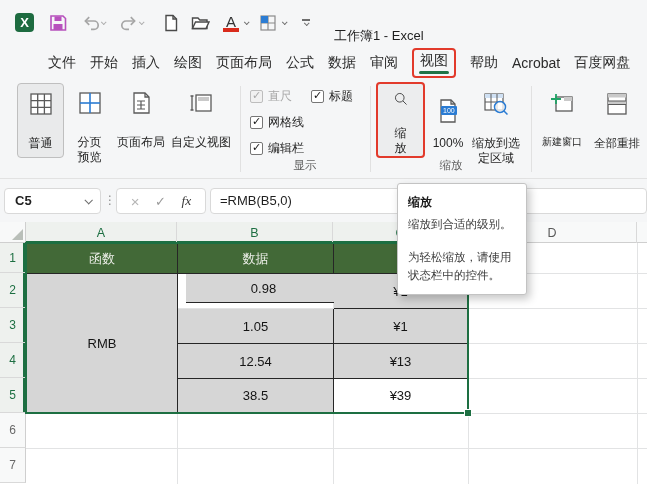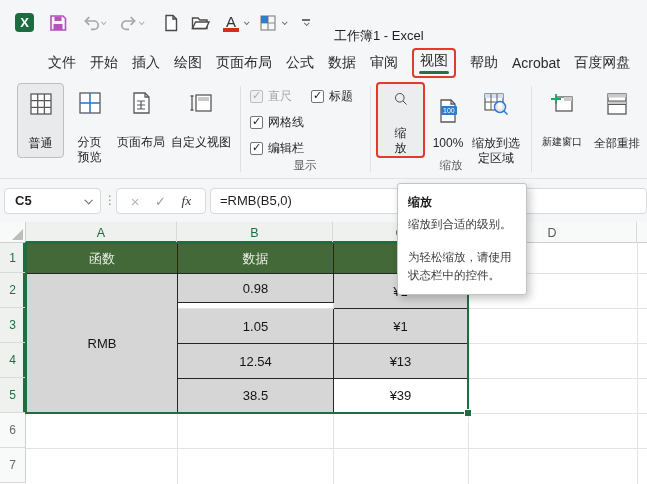--- a/index.html
+++ b/index.html
@@ -334,21 +334,21 @@
     <div class="gh" style="top:121px;"></div>
     <div class="gh" style="top:156px;"></div>
     <div class="gh" style="top:191px;"></div>
     <div class="gh" style="top:226px;"></div>
 
     <div class="tbl">
       <div class="cell hdr" style="left:0; top:0; width:151px; height:30px;">函数</div>
       <div class="cell hdr" style="left:151px; top:0; width:156px; height:30px;">数据</div>
       <div class="cell hdr" style="left:307px; top:0; width:133px; height:30px; border-right:none;"></div>
       <div class="cell" style="left:0; top:30px; width:151px; height:138px; border-bottom:none;">RMB</div>
-      <div class="cell" style="left:151px; top:30px; width:156px; height:29px;">0.98</div>
+      <div class="cell" style="left:159px; top:30px; width:156px; height:29px;">0.98</div>
       <div class="cell" style="left:151px; top:65px; width:156px; height:35px;">1.05</div>
       <div class="cell" style="left:151px; top:100px; width:156px; height:35px;">12.54</div>
       <div class="cell" style="left:151px; top:135px; width:156px; height:33px; border-bottom:none;">38.5</div>
       <div class="cell" style="left:307px; top:30px; width:133px; height:35px; border-right:none;">¥1</div>
       <div class="cell" style="left:307px; top:65px; width:133px; height:35px; border-right:none;">¥1</div>
       <div class="cell" style="left:307px; top:100px; width:133px; height:35px; border-right:none;">¥13</div>
       <div class="cell active" style="left:307px; top:135px; width:133px; height:33px; border-right:none; border-bottom:none;">¥39</div>
     </div>
 
     <div class="selbox"></div>

